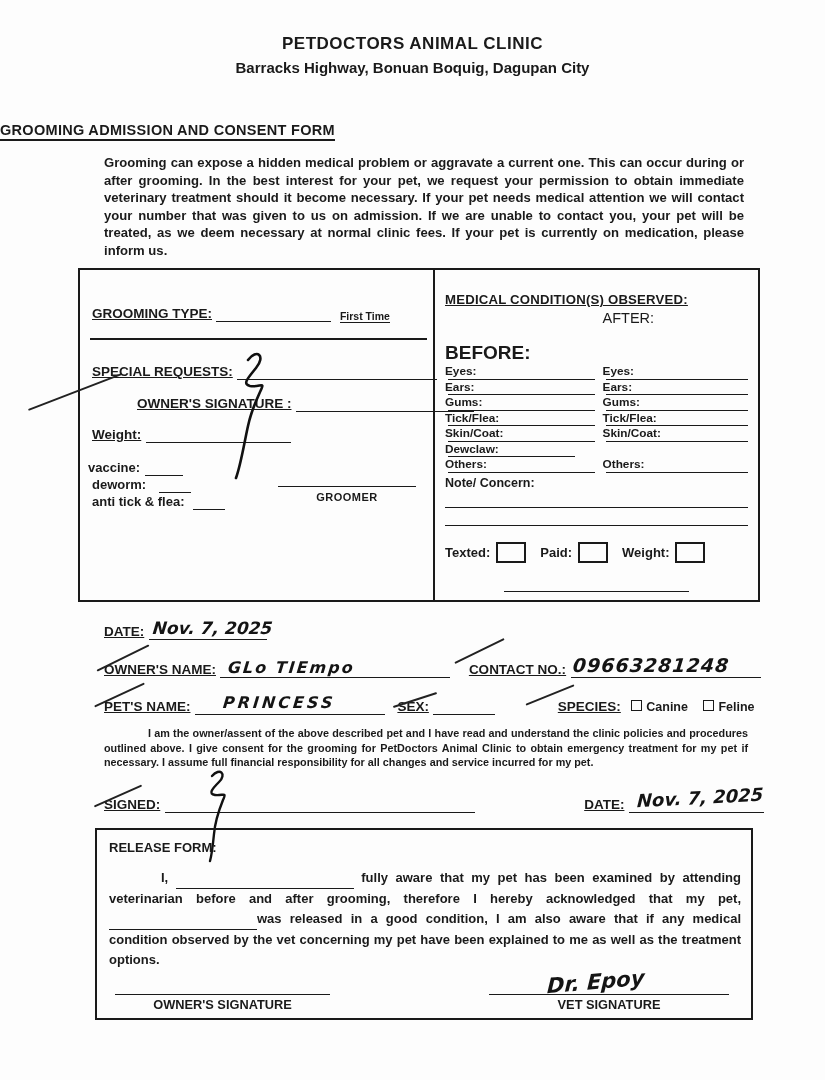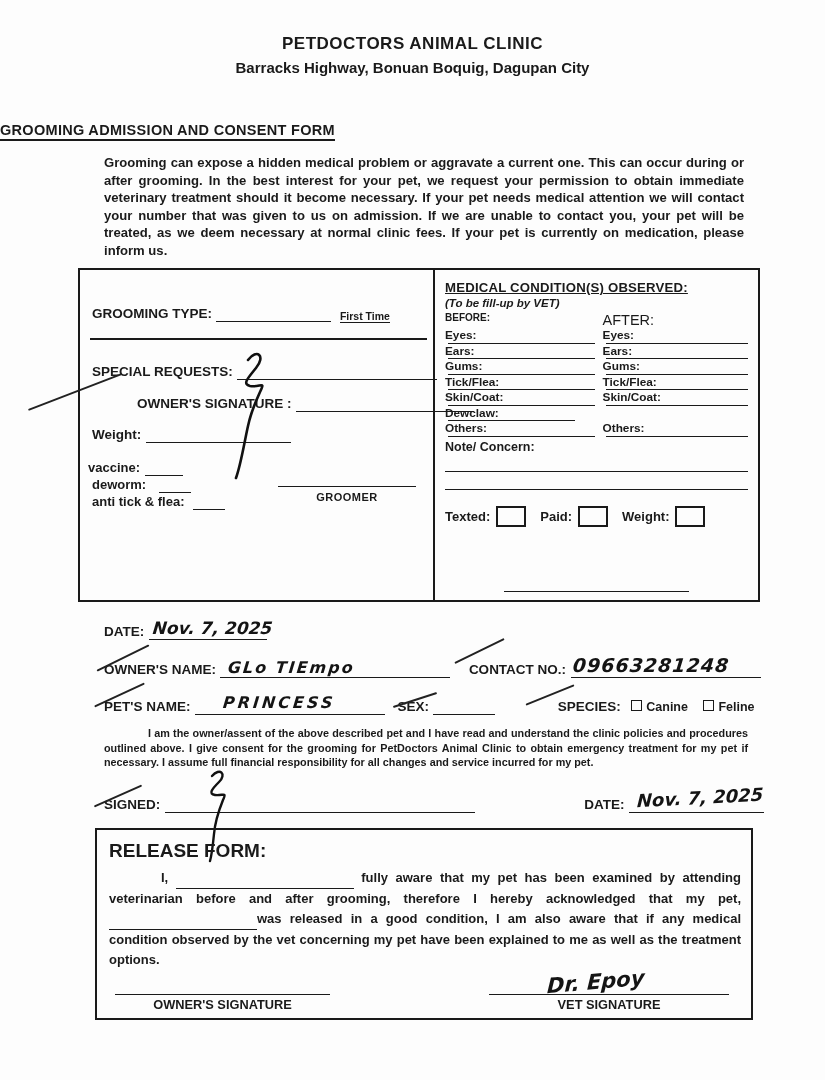--- a/index.html
+++ b/index.html
@@ -13,36 +13,36 @@
               font-size:14.5px;font-weight:700;letter-spacing:.3px;}
   .form-title span{border-bottom:2px solid #1a1a1a;padding-bottom:1px;}
   
   .intro{position:absolute;left:104px;top:154px;width:640px;font-size:13.1px;font-weight:600;
          line-height:17.6px;text-align:justify;}
   
   .main-box{position:absolute;left:78px;top:268px;width:678px;height:330px;
             border:2.5px solid #1a1a1a;display:flex;}
   .left-cell{position:relative;width:353px;height:100%;}
   .right-cell{position:relative;flex:1;height:100%;border-left:2px solid #1a1a1a;
-              padding:10px 10px 0 10px;box-sizing:border-box;}
-  .lbl{font-weight:700;font-size:13.5px;}
+              padding:22px 10px 0 10px;box-sizing:border-box;}
+  .lbl{font-weight:700;font-size:13.5px;text-decoration:underline;}
   .bl{display:inline-block;border-bottom:1.6px solid #1a1a1a;height:13px;vertical-align:bottom;}
   .lrow{position:absolute;left:12px;white-space:nowrap;}
   .sep{position:absolute;left:10px;right:6px;top:68px;height:2px;background:#1a1a1a;}
   .first-time{font-size:10.5px;font-weight:700;border-bottom:1.5px solid #1a1a1a;
               margin-left:4px;vertical-align:bottom;}
   .small-lbl{font-weight:700;font-size:13px;}
   .groomer-line{position:absolute;left:198px;top:216px;width:138px;border-top:1.6px solid #1a1a1a;}
   .groomer-lbl{position:absolute;left:198px;top:221px;width:138px;text-align:center;
                font-size:11px;font-weight:700;letter-spacing:.5px;}
   
   .med-title{font-size:13.2px;font-weight:700;text-decoration:underline;letter-spacing:.2px;}
   .med-sub{font-size:11.5px;font-weight:700;font-style:italic;margin-top:2px;}
   .ba-head{display:flex;margin-top:3px;}
-  .ba-head .b{width:52%;font-size:10px;font-weight:700;}
+  .ba-head .b{width:52%;font-size:19px;font-weight:700;margin-top:32px;}
   .ba-head .a{font-size:14.5px;font-weight:400;}
   .mrow{display:flex;height:15.5px;font-size:11.8px;font-weight:600;}
   .mhalf{display:flex;width:52%;padding-right:8px;box-sizing:border-box;flex-direction:column;}
   .mhalf.a{flex:1;padding-right:0;}
   .mhalf .fill{flex:1;border-bottom:1.3px solid #1a1a1a;margin-left:3px;}
   .mhalf.empty .fill, .mhalf.empty{visibility:hidden;}
   .note-lbl{font-size:12.5px;font-weight:700;margin-top:3px;}
   .nline{border-bottom:1.6px solid #1a1a1a;height:17px;}
   .pay-row{display:flex;align-items:center;margin-top:16px;font-size:13px;font-weight:700;}
   .pay-row .box{width:26px;height:17px;border:2px solid #1a1a1a;margin:0 14px 0 6px;}
@@ -51,21 +51,21 @@
   .recv .t{font-size:12.5px;font-weight:700;margin-top:2px;}
   
   .drow{position:absolute;white-space:nowrap;}
   .hw{font-family:cursive,"DejaVu Sans",sans-serif;font-style:italic;font-weight:600;
       color:#141414;transform:skewX(-6deg);display:inline-block;}
   .consent{position:absolute;left:104px;top:726px;width:644px;font-size:10.8px;font-weight:600;
            line-height:14.6px;text-align:justify;text-indent:44px;}
   
   .rel-box{position:absolute;left:95px;top:828px;width:658px;height:192px;
            border:2.2px solid #1a1a1a;box-sizing:border-box;}
-  .rel-title{position:absolute;left:12px;top:10px;font-size:19px;font-weight:700;}
+  .rel-title{position:absolute;left:12px;top:10px;font-size:13px;font-weight:700;}
   .rel-par{position:absolute;left:12px;top:38px;width:632px;font-size:13px;font-weight:600;
            line-height:20.5px;text-align:justify;}
   .rel-par .bl{height:14px;}
   .sig-block{position:absolute;bottom:6px;text-align:center;}
   .sig-block .line{border-top:1.8px solid #1a1a1a;display:block;}
   .sig-block .t{font-size:12.8px;font-weight:700;margin-top:2px;}
   
   .slash{position:absolute;height:2px;background:#222;border-radius:2px;}
   .sig-svg{position:absolute;pointer-events:none;}
   .vet-hw{position:absolute;left:640px;bottom:26px;font-size:21px;transform:rotate(-5deg) skewX(-8deg);}
@@ -123,21 +123,20 @@
 
       <svg class="sig-svg" style="left:138px;top:78px;" width="60" height="135" viewBox="0 0 60 135">
         <path d="M30,12 c9,-12 18,-4 8,8 c-8,10 -14,16 -6,18 c10,2 16,-6 10,6 c-5,11 -9,20 -12,34 c-4,18 -7,38 -12,52" fill="none" stroke="#111" stroke-width="2.6" stroke-linecap="round"></path>
       </svg>
 
       <div class="slash" style="left:-55px;top:121px;width:100px;transform:rotate(-21deg);"></div>
     </div>
 
     <div class="right-cell">
       <div class="med-title">MEDICAL CONDITION(S) OBSERVED:</div>
-      <div class="med-sub">(To be fill-up by VET)</div>
       <div class="ba-head">
         <span class="b">BEFORE:</span>
         <span class="a">AFTER:</span>
       </div>
 
       <div class="mrow">
         <span class="mhalf">
             <span>Eyes:</span>
             <span class="fill"></span>
           </span>

